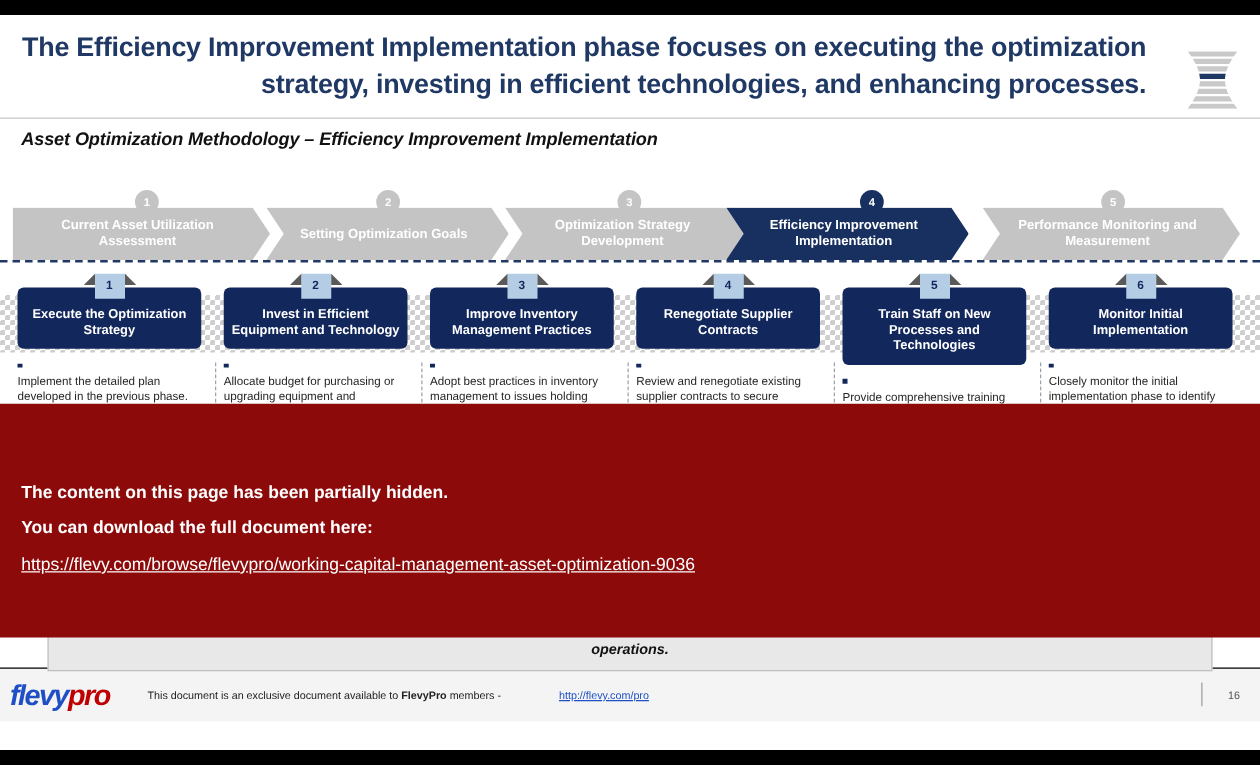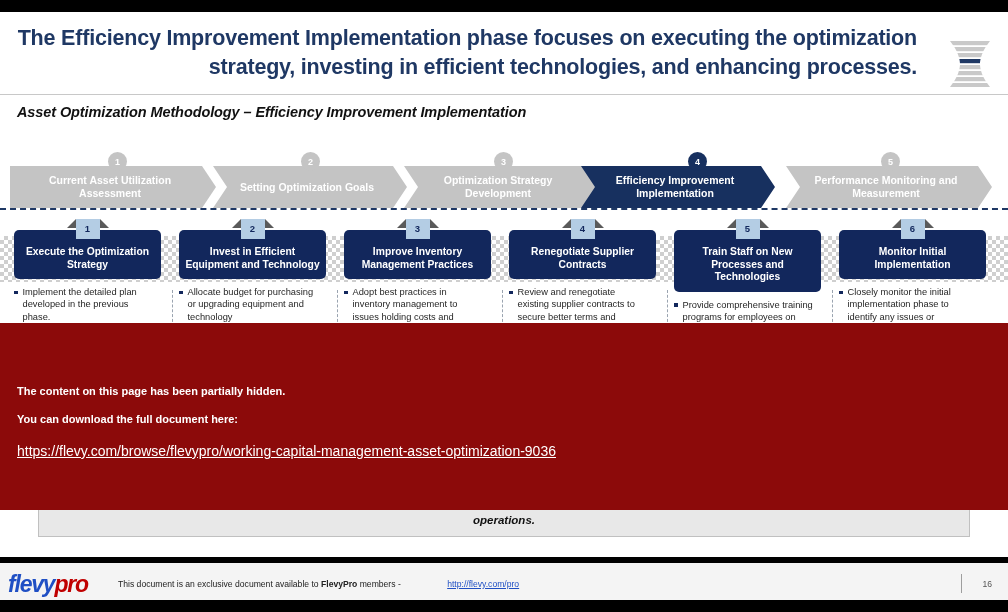--- a/index.html
+++ b/index.html
@@ -170,21 +170,21 @@
     border-width: 0 9px 9px 0;
     border-color: transparent transparent #5A5A5A transparent;
   }
   .card-body {
     margin-top: 7px;
     padding-right: 8px;
     font-size: 9.3px;
     line-height: 12.2px;
     color: #262626;
   }
-  .bullet-row { display: flex; gap: 5px; }
+  .bullet-row { display: flex; gap: 5px; flex-direction: column; }
   .bullet-sq {
     flex: 0 0 auto;
     width: 3.5px; height: 3.5px;
     background: #12275C;
     margin-top: 4.5px;
   }
   .card-divider {
     position: absolute;
     top: 72px;
     width: 0; height: 56px;
@@ -211,21 +211,21 @@
     left: 0; top: 311px;
     width: 1008px; height: 187px;
     background: #8C0A0A;
     z-index: 40;
   }
   .red-overlay .line1,
   .red-overlay .line2 {
     position: absolute;
     left: 17px;
     color: #ffffff;
-    font-size: 11px;
+    font-size: 14px;
     font-weight: bold;
   }
   .red-overlay .line1 { top: 62px; }
   .red-overlay .line2 { top: 90px; }
   .red-overlay .dl-link {
     position: absolute;
     left: 17px; top: 120px;
     color: #ffffff;
     font-size: 14px;
     text-decoration: underline;
@@ -246,24 +246,24 @@
   .bottom-box span {
     font-size: 11.5px;
     font-style: italic;
     font-weight: bold;
     color: #111111;
   }
 
   
   .footer {
     position: absolute;
-    left: 0; top: 545px;
+    left: 0; top: 522px;
     width: 1008px; height: 42px;
     background: #F4F4F4;
-    border-top: 6px solid #000000;
+    border-top: 1px solid #000000;
   }
   .flevy-logo {
     position: absolute;
     left: 8px; top: 9px;
     font-size: 23px;
     font-weight: bold;
     font-style: italic;
     letter-spacing: -1.2px;
     line-height: 24px;
   }

